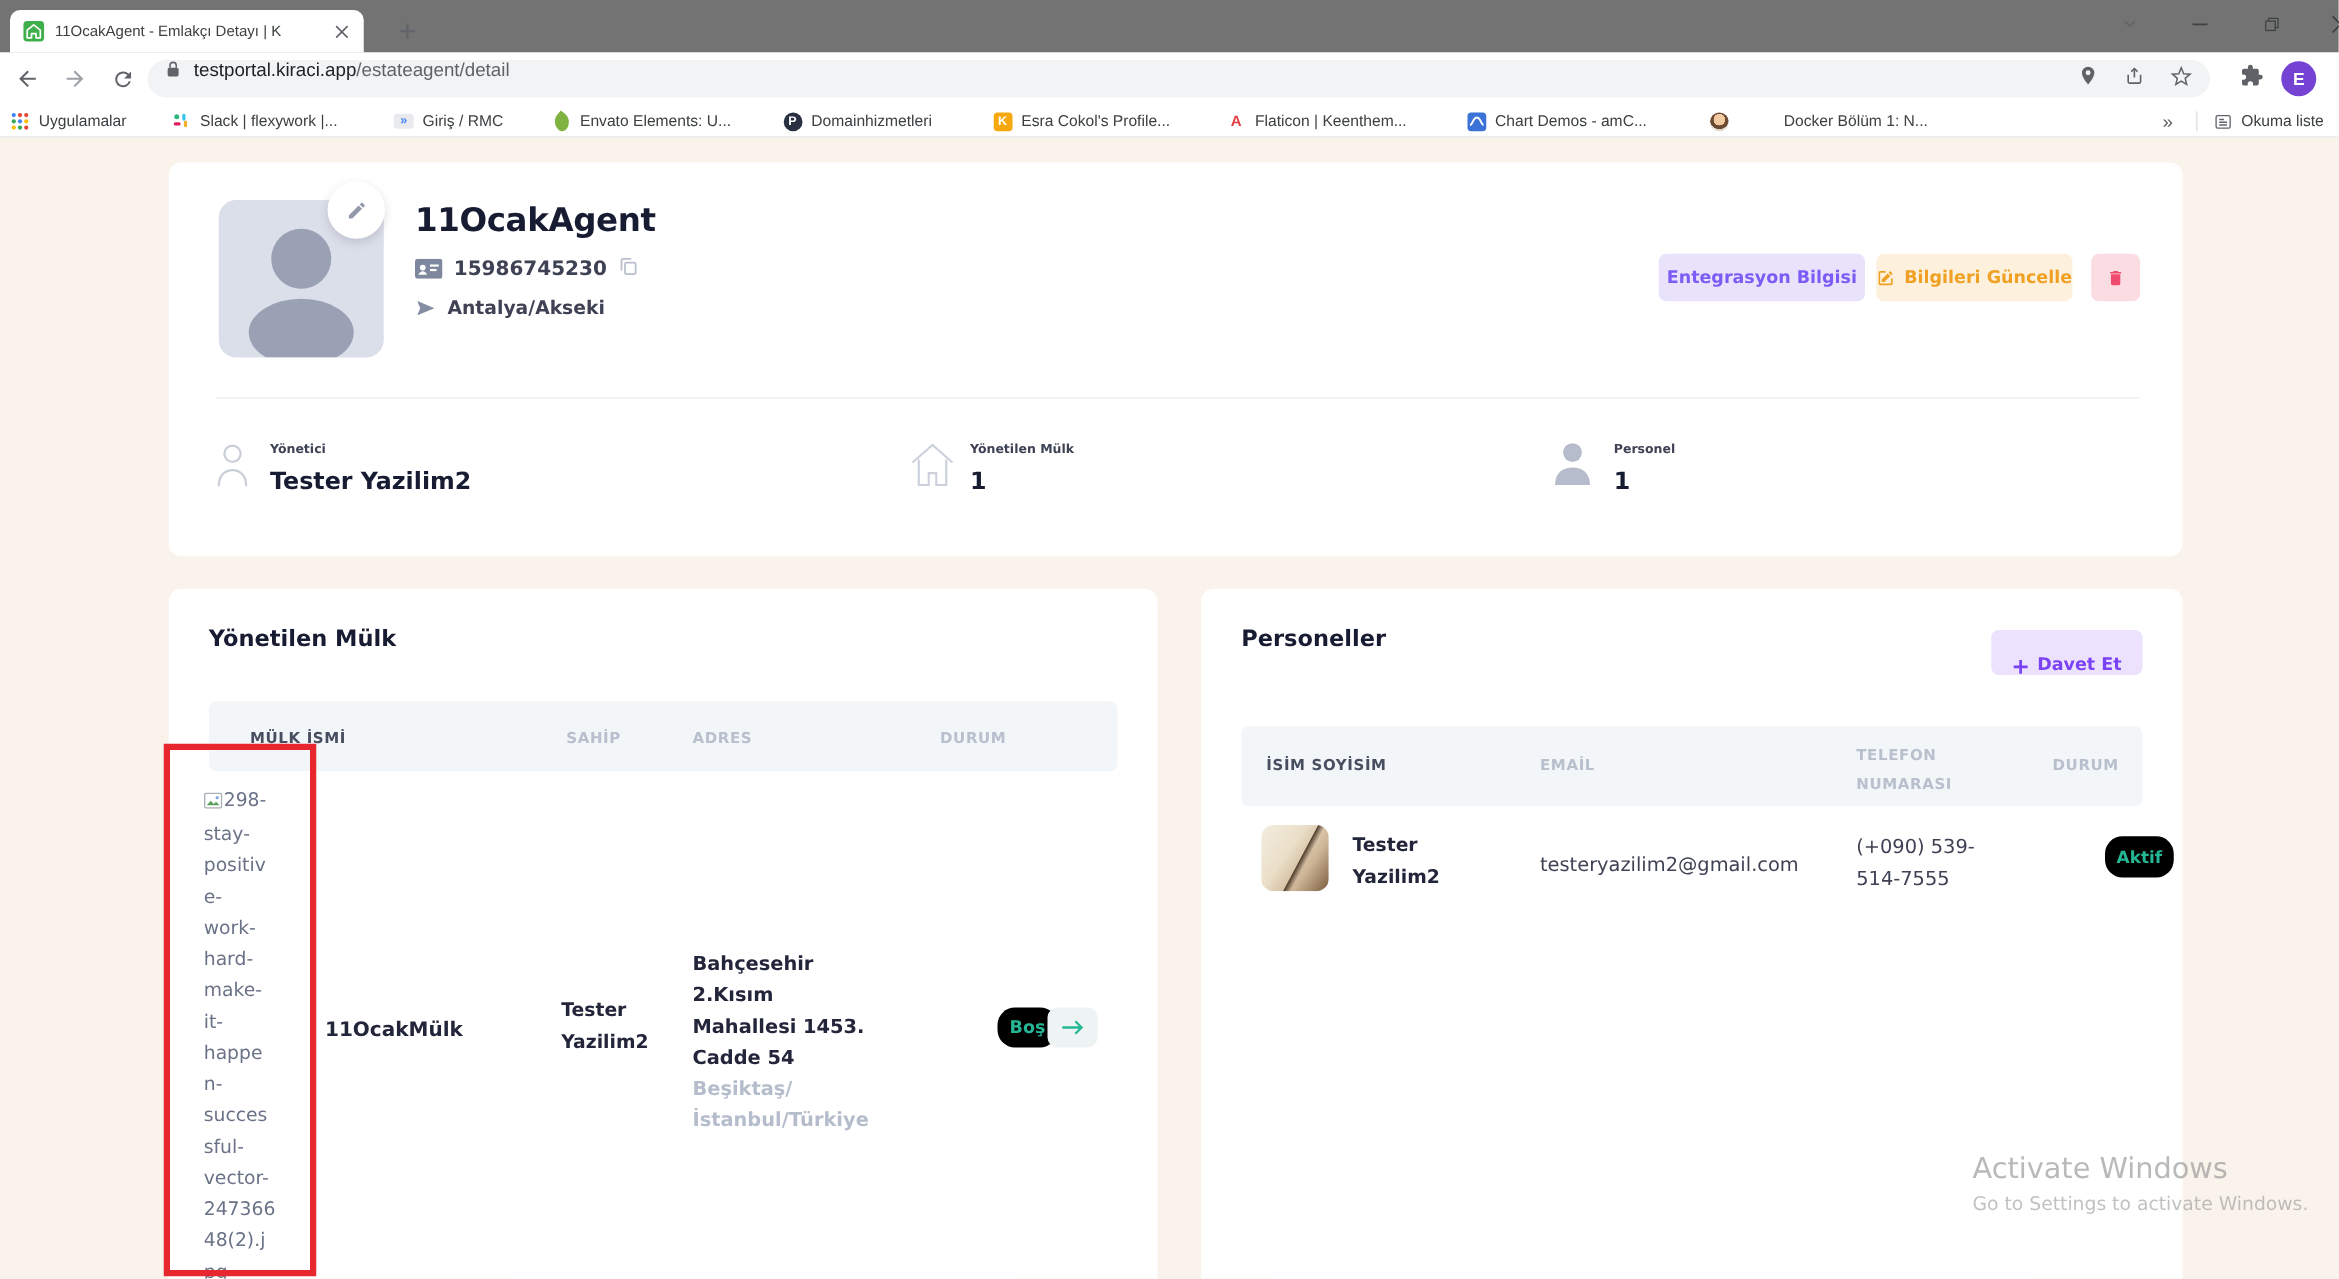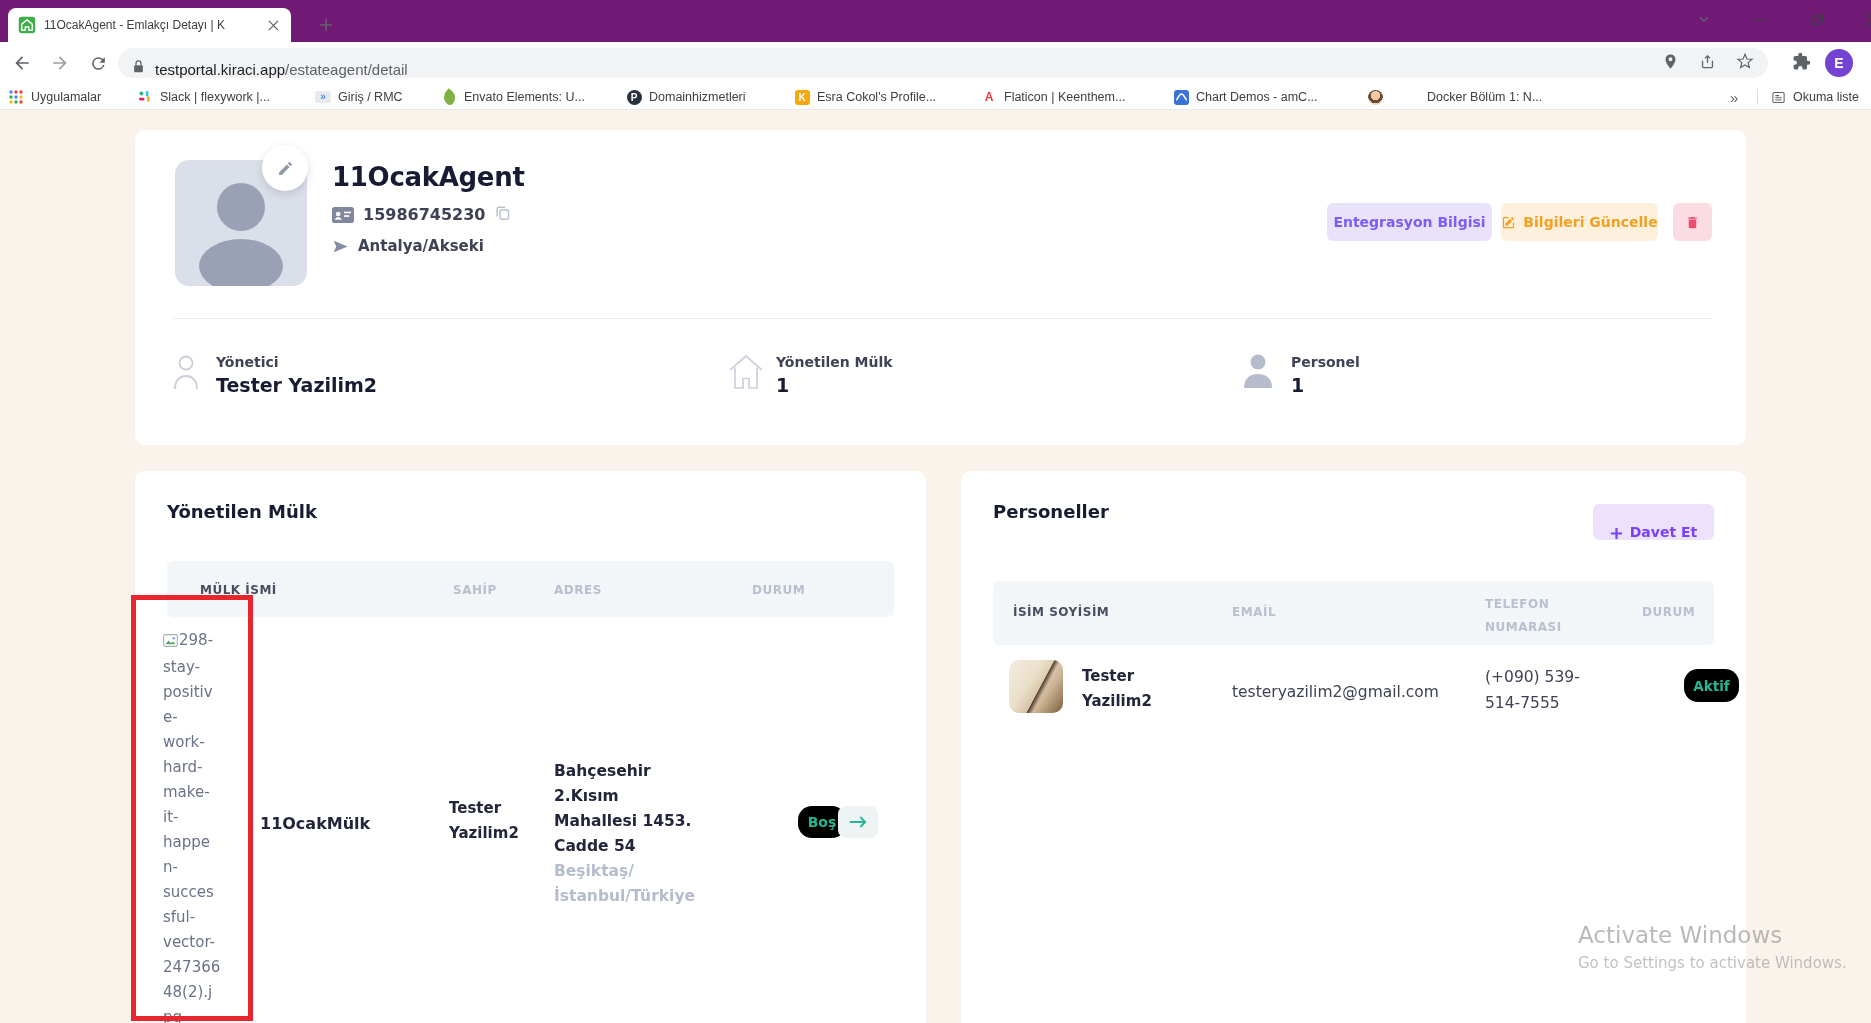--- a/index.html
+++ b/index.html
@@ -1,33 +1,33 @@
 <!DOCTYPE html>
 <html><head>
 <meta charset="utf-8">
 <style>
   * { margin:0; padding:0; box-sizing:border-box; }
   html,body { width:1871px; height:1023px; overflow:hidden; }
   body { font-family:"Liberation Sans", sans-serif; position:relative; background:#faf3ec; }
   .abs { position:absolute; }
 
   
-  .tabstrip { position:absolute; top:0; left:0; width:1871px; height:42px; background:#701a75; }
+  .tabstrip { position:absolute; top:0; left:0; width:1871px; height:42px; background:#737373; }
   .tab { position:absolute; left:8px; top:8px; width:283px; height:34px; background:#ffffff; border-radius:8px 8px 0 0; display:flex; align-items:center; padding:0 10px; }
   .tab-favicon { width:18px; height:18px; flex:0 0 18px; }
   .tab-title { font-size:12px; color:#3c4043; margin-left:8px; white-space:nowrap; overflow:hidden; flex:1;
                -webkit-mask-image:linear-gradient(90deg,#000 82%,transparent 98%);
                mask-image:linear-gradient(90deg,#000 82%,transparent 98%); }
   .tab-close { width:16px; height:16px; display:flex; align-items:center; justify-content:center; color:#5f6368; flex:0 0 16px; }
   .newtab { position:absolute; left:314px; top:13px; width:24px; height:24px; display:flex; align-items:center; justify-content:center; color:#5f6368; }
   .wc { position:absolute; top:6px; width:28px; height:26px; display:flex; align-items:center; justify-content:center; color:#3c4043; }
 
   .toolbar { position:absolute; top:42px; left:0; width:1871px; height:42px; background:#ffffff; }
   .navbtn { position:absolute; top:9px; width:24px; height:24px; display:flex; align-items:center; justify-content:center; color:#5f6368; }
-  .omnibox { position:absolute; left:118px; top:6px; width:1650px; height:30px; background:#f1f3f4; border-radius:15px; display:flex; align-items:flex-end; padding:0 14px; }
+  .omnibox { position:absolute; left:118px; top:6px; width:1650px; height:30px; background:#f1f3f4; border-radius:15px; display:flex; align-items:flex-start; padding:0 14px; }
   .omni-url { font-size:15px; margin-left:10px; white-space:nowrap; }
   .omni-host { color:#202124; }
   .omni-path { color:#5f6368; }
   .omni-right { position:absolute; right:14px; top:0; height:30px; display:flex; align-items:center; gap:20px; color:#5f6368; }
   .toolbar-right { position:absolute; right:0; top:6px; height:30px; display:flex; align-items:center; }
   .puzzle { color:#5f6368; margin-right:14px; }
   .avatar-e { width:28px; height:28px; border-radius:50%; background:#7443d4; color:#fff; font-size:14px; font-weight:bold; display:flex; align-items:center; justify-content:center; margin-right:18px; }
 
   .bookmarksbar { position:absolute; top:84px; left:0; width:1871px; height:26px; background:#ffffff; border-bottom:1px solid #e6e8eb; }
   .bm { position:absolute; top:1px; height:24px; display:flex; align-items:center; }
@@ -60,21 +60,21 @@
   .loc-txt { font-size:15px; font-weight:600; color:#3f4254; }
 
   .btn { display:flex; align-items:center; justify-content:center; gap:7px; border-radius:6px; font-size:14px; font-weight:600; cursor:pointer; }
   .btn-integration { position:absolute; left:1192px; top:73px; width:165px; height:38px; background:#e9e2fb; color:#7c5cf5; }
   .btn-update { position:absolute; left:1366px; top:73px; width:157px; height:38px; background:#fdf1dd; color:#f0a123; }
   .btn-trash { position:absolute; left:1538px; top:73px; width:39px; height:38px; background:#fbdce3; color:#ef4b6e; }
 
   .divider { position:absolute; left:38px; top:188px; width:1539px; height:1px; background:#ebeef3; }
 
   .stat-icon { position:absolute; color:#c9ced9; }
-  .stat-label { position:absolute; font-size:14px; font-weight:600; color:#3f4254; }
+  .stat-label { position:absolute; font-size:10px; font-weight:600; color:#3f4254; }
   .stat-value { position:absolute; font-size:19px; font-weight:600; color:#181c32; }
 
   .card-title { position:absolute; left:32px; top:30px; font-size:18px; font-weight:600; color:#181c32; }
   .thead { position:absolute; background:#f3f6f9; border-radius:6px; }
   .th { position:absolute; font-size:12px; font-weight:bold; letter-spacing:.5px; color:#b8bfcd; }
   .th-dark { color:#464e5f; }
 
   .alt-block { position:absolute; left:28px; top:157px; width:84px; }
   .alt-line { font-size:15px; color:#6a7287; line-height:25px; white-space:nowrap; }
   .broken-img { display:inline-block; vertical-align:-2px; margin-right:1px; }

